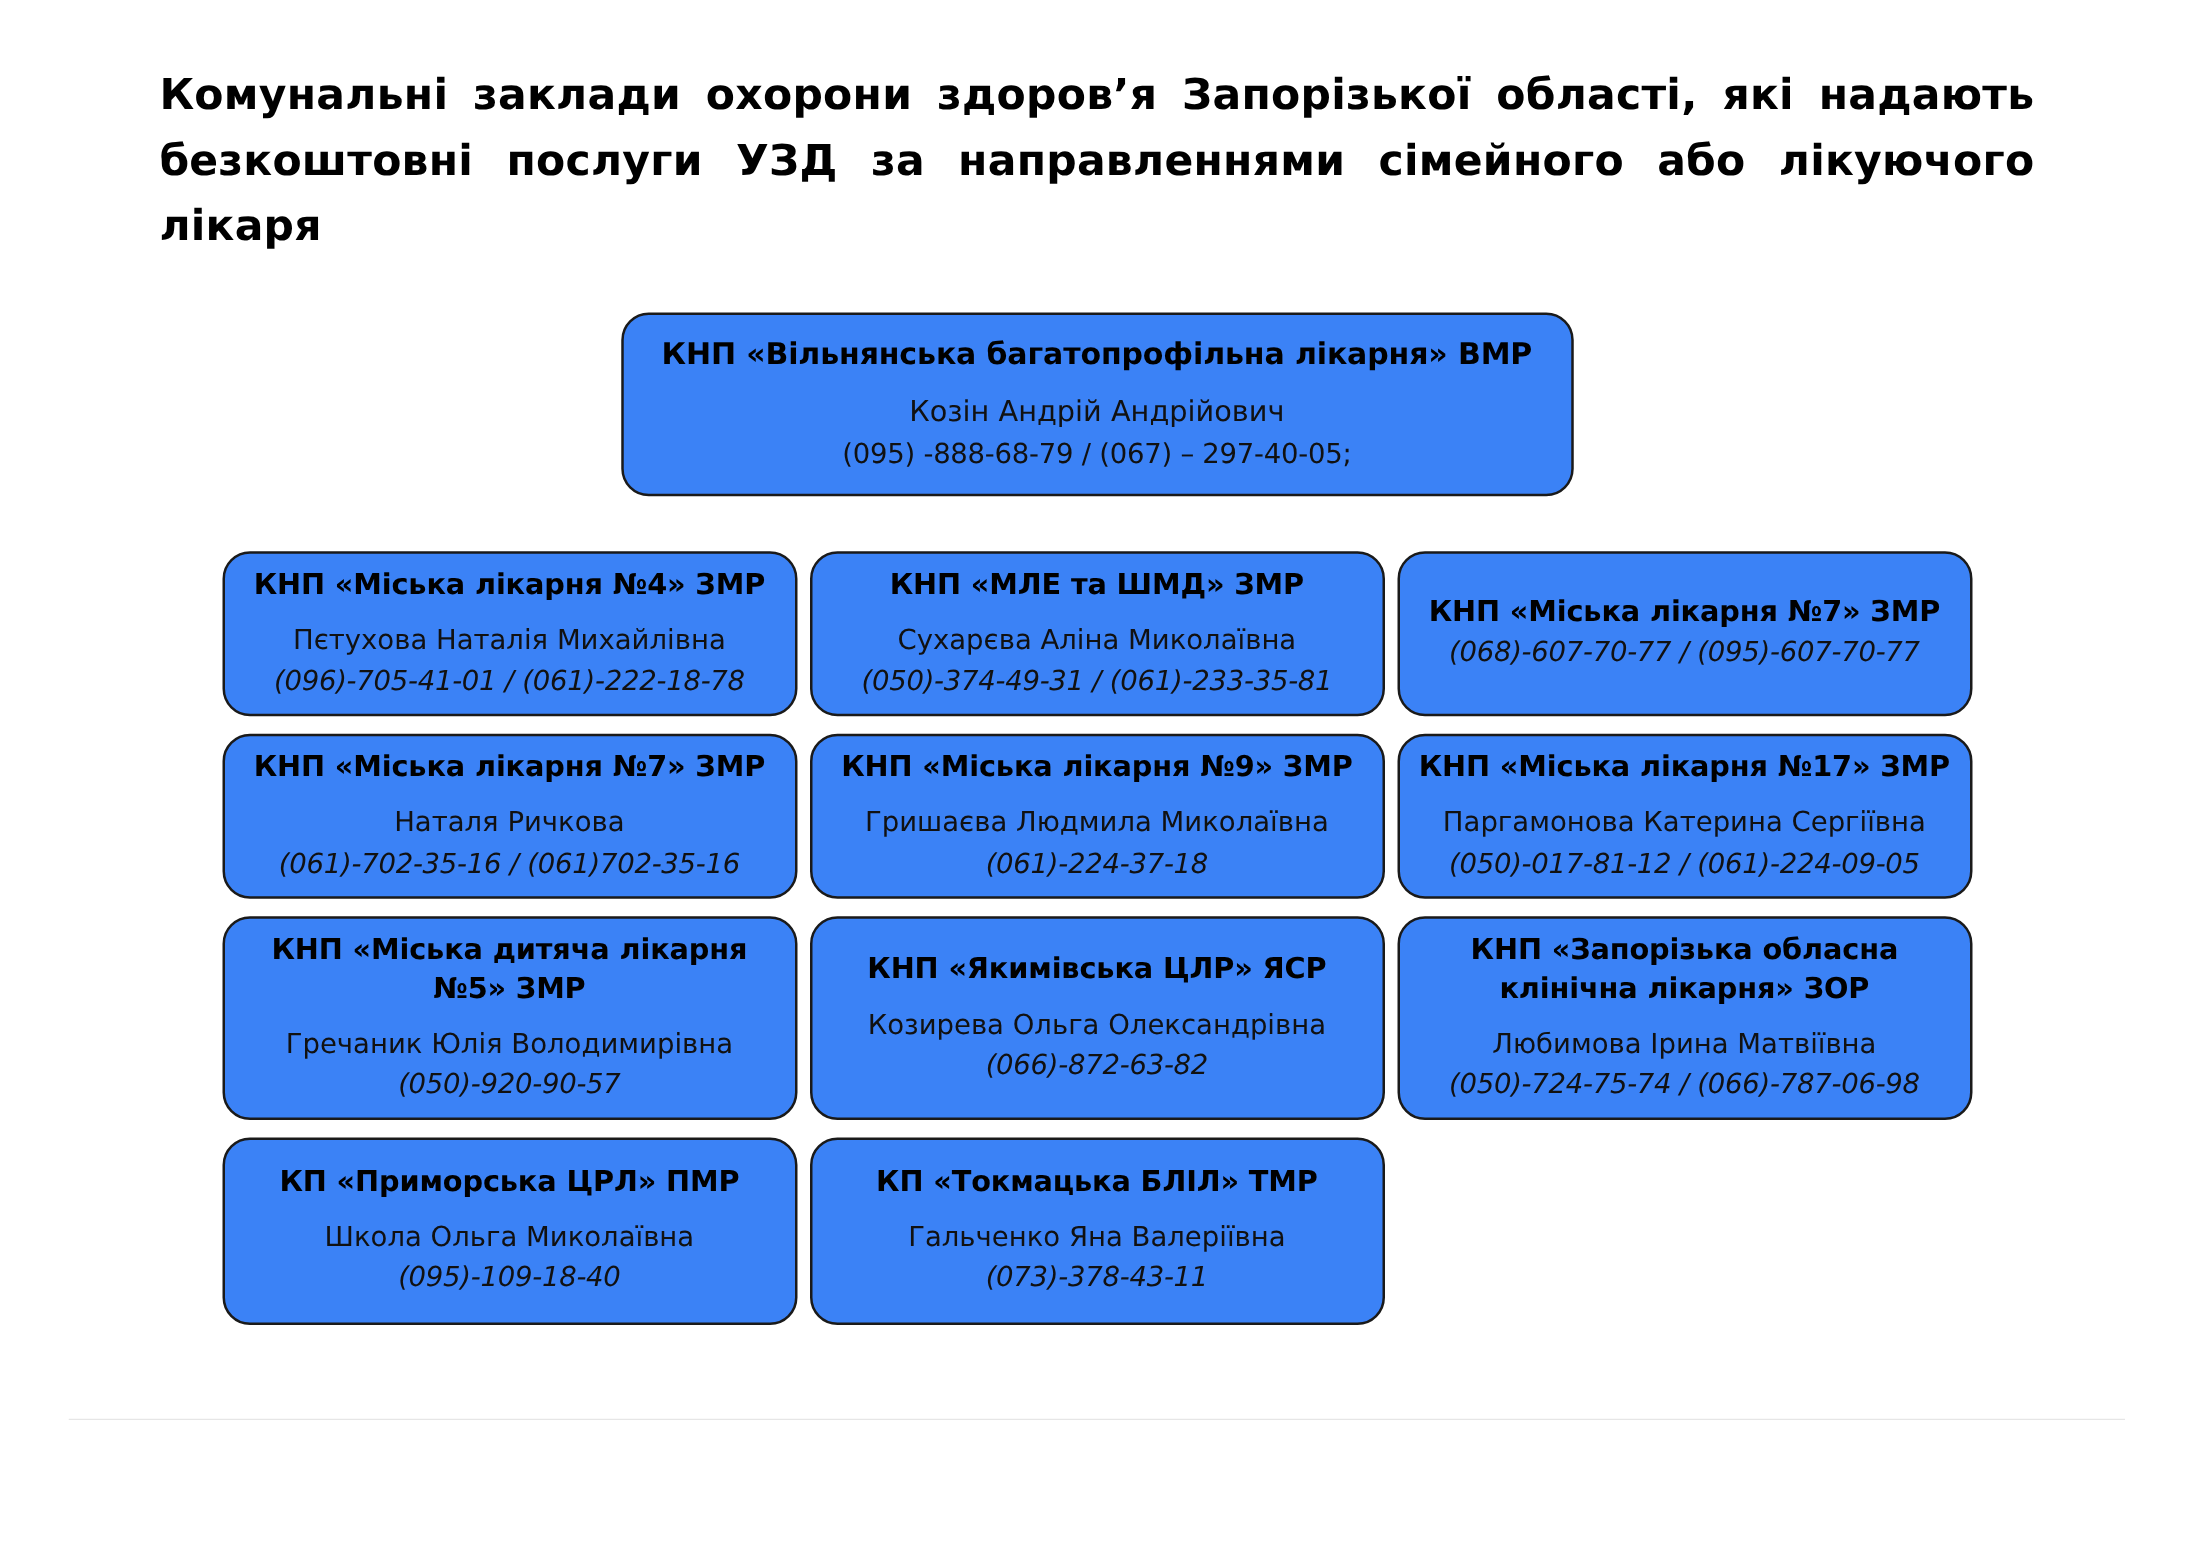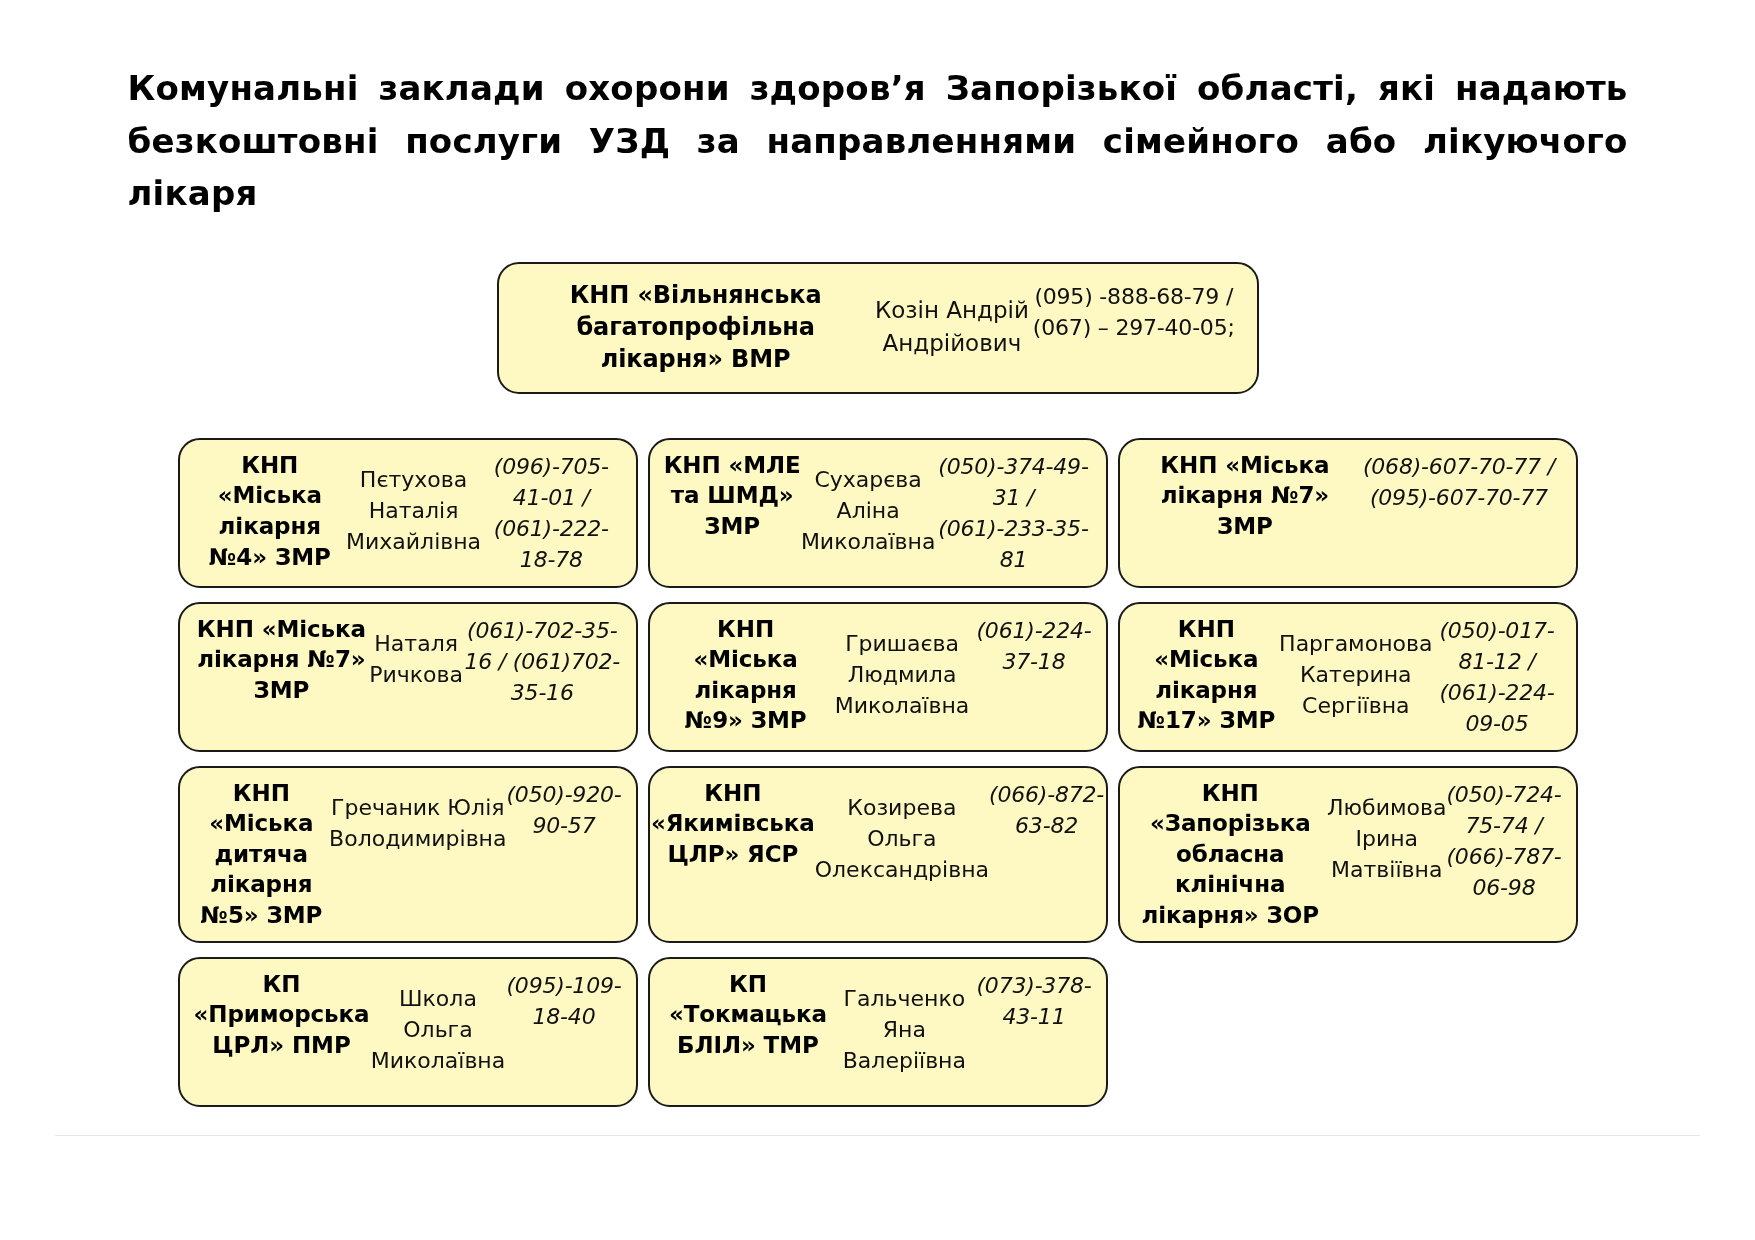--- a/index.html
+++ b/index.html
@@ -14,21 +14,21 @@
     font-family: "Liberation Sans", sans-serif;
     color: #000000;
     position: relative;
     overflow: hidden;
   }
 
   .page {
     width: 1755px;
     height: 1240px;
     position: relative;
-    padding: 12px;
+    padding: 0;
   }
 
   
   .title-block {
     width: 1500px;
     margin: 0 auto;
     padding-top: 50px;
     text-align: justify;
     text-align-last: justify;
   }
@@ -51,25 +51,25 @@
   
   .top-card-row {
     display: flex;
     justify-content: center;
     margin-top: 42px;
   }
 
   .card {
     border: 2.5px solid #1a1a1a;
     border-radius: 22px;
-    background: #fef9c3;
+    background: #3b82f6;
     text-align: center;
     padding: 14px 18px 16px 18px;
     display: flex;
-    flex-direction: row;
+    flex-direction: column;
     justify-content: center;
   }
 
   .card.top {
     width: 762px;
     min-height: 122px;
     padding-top: 16px;
   }
 
   .card-title {

